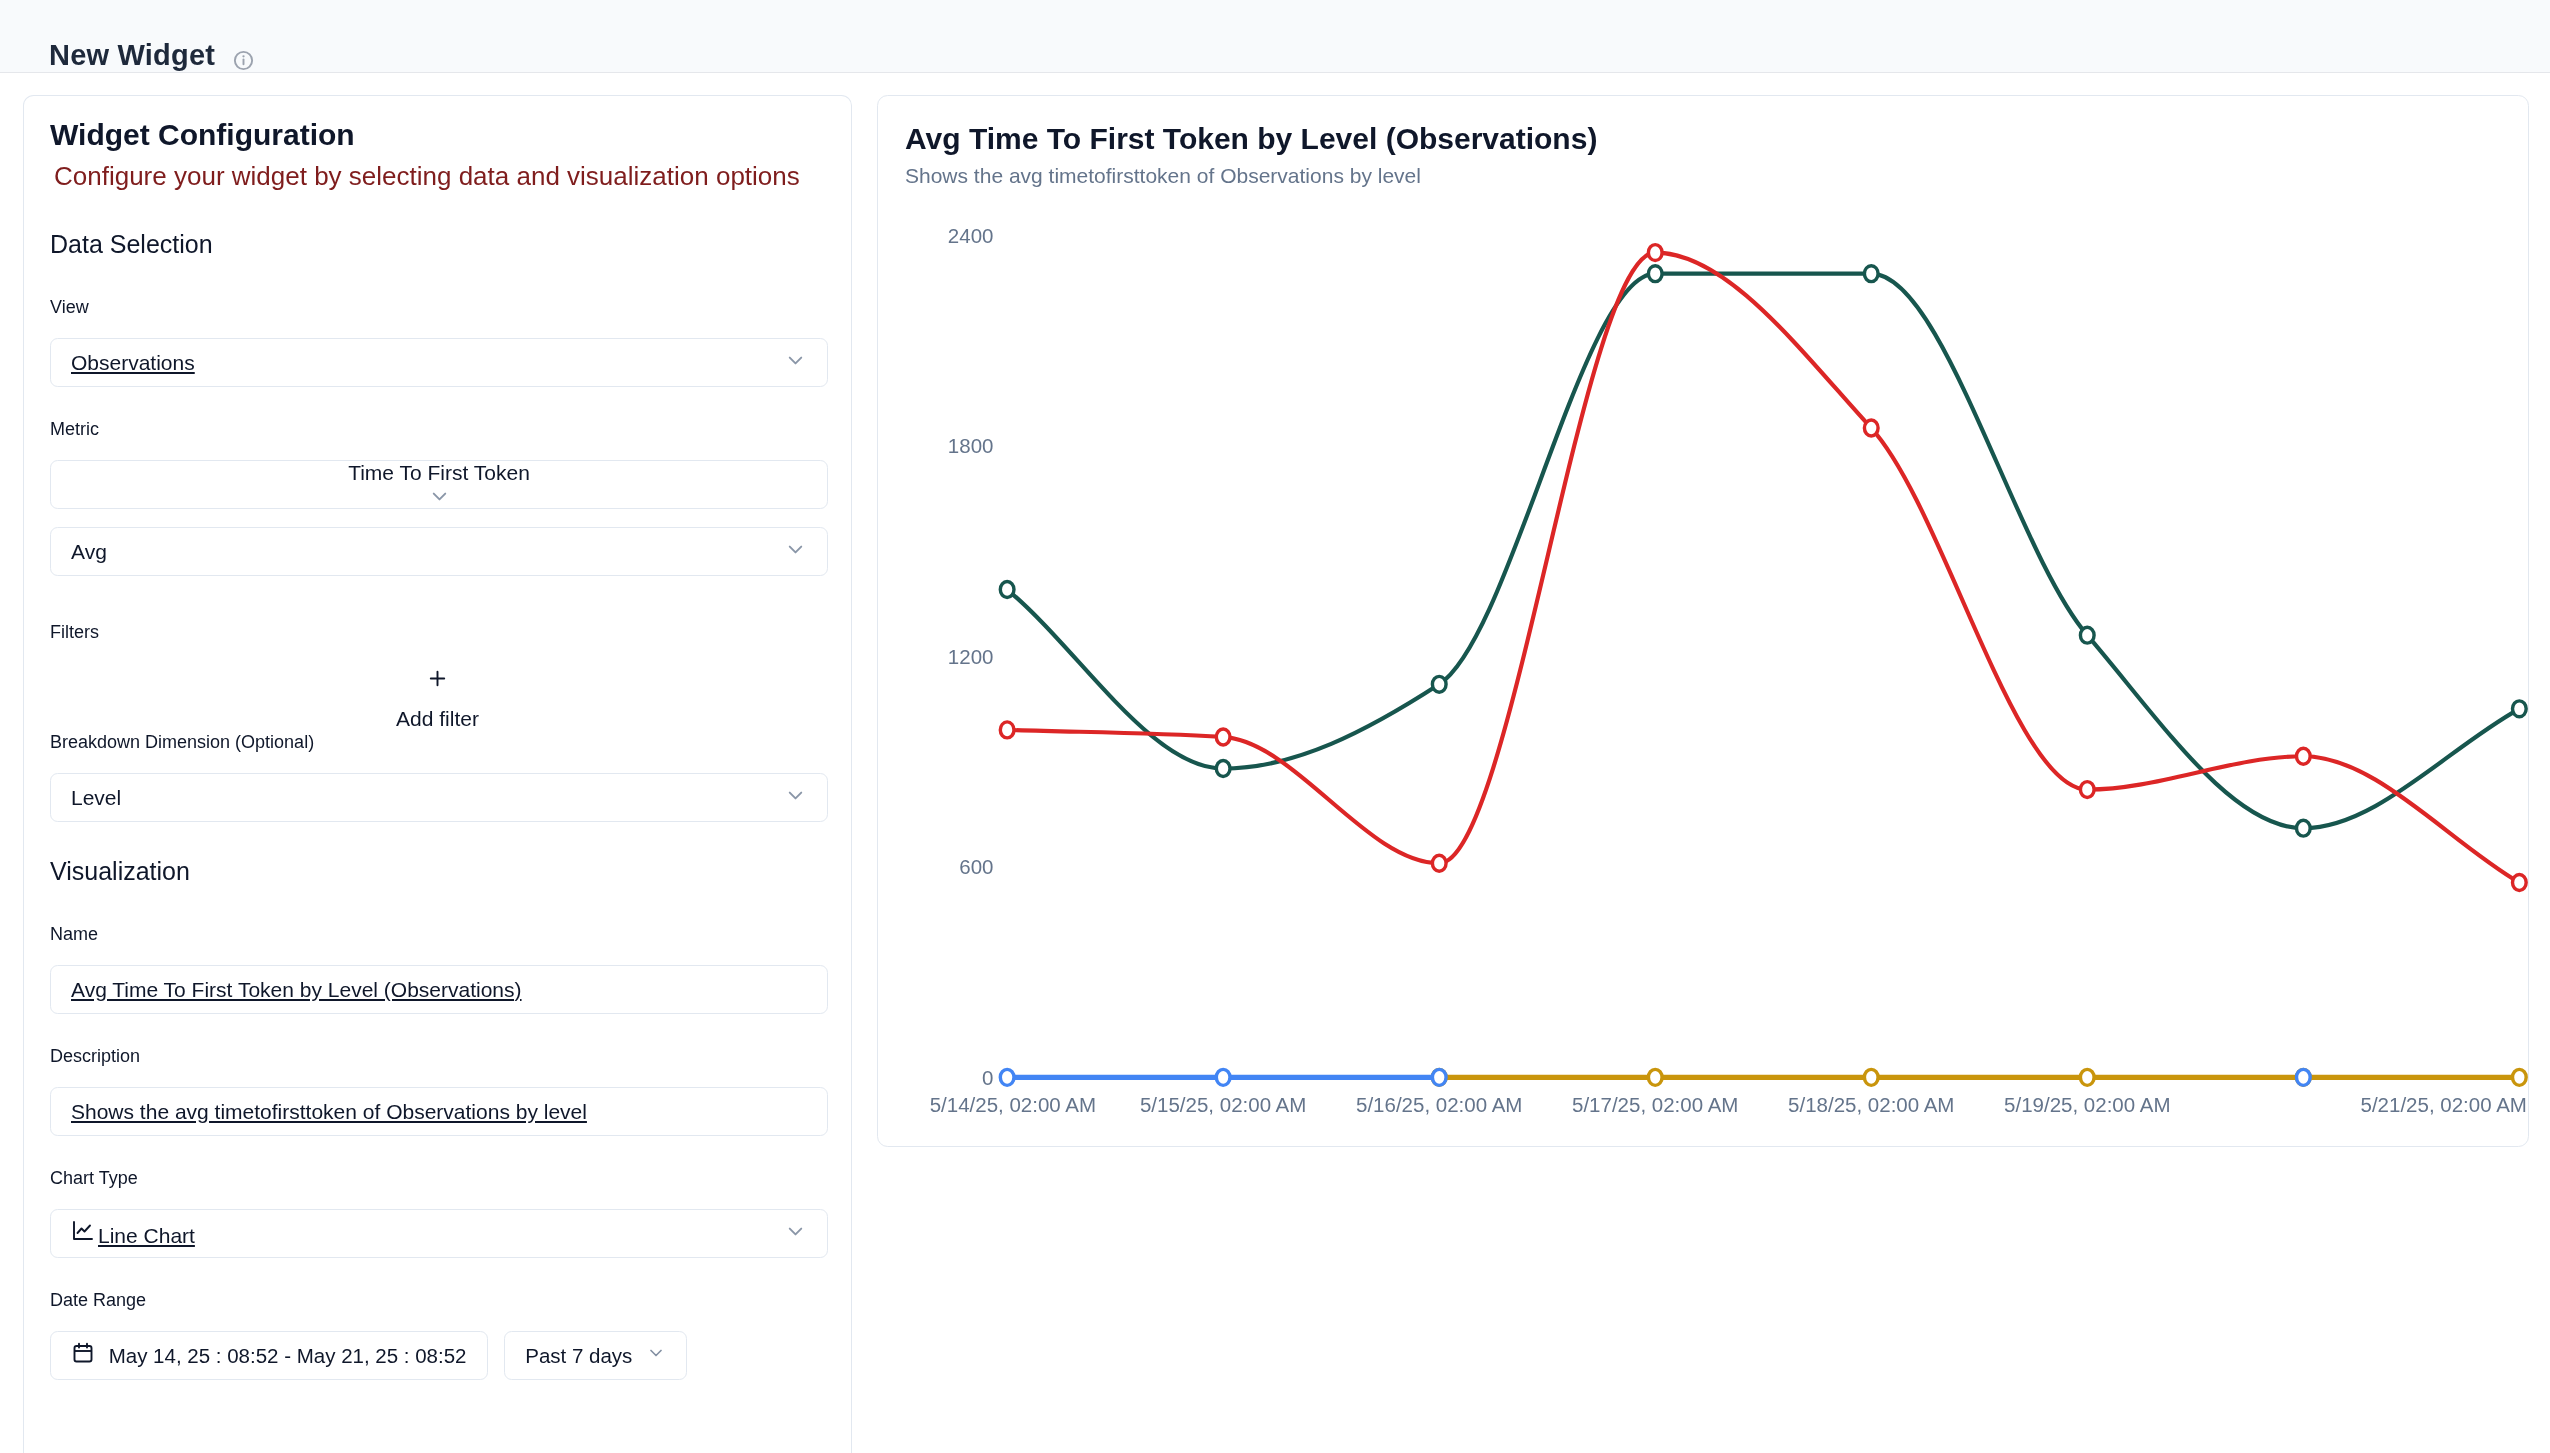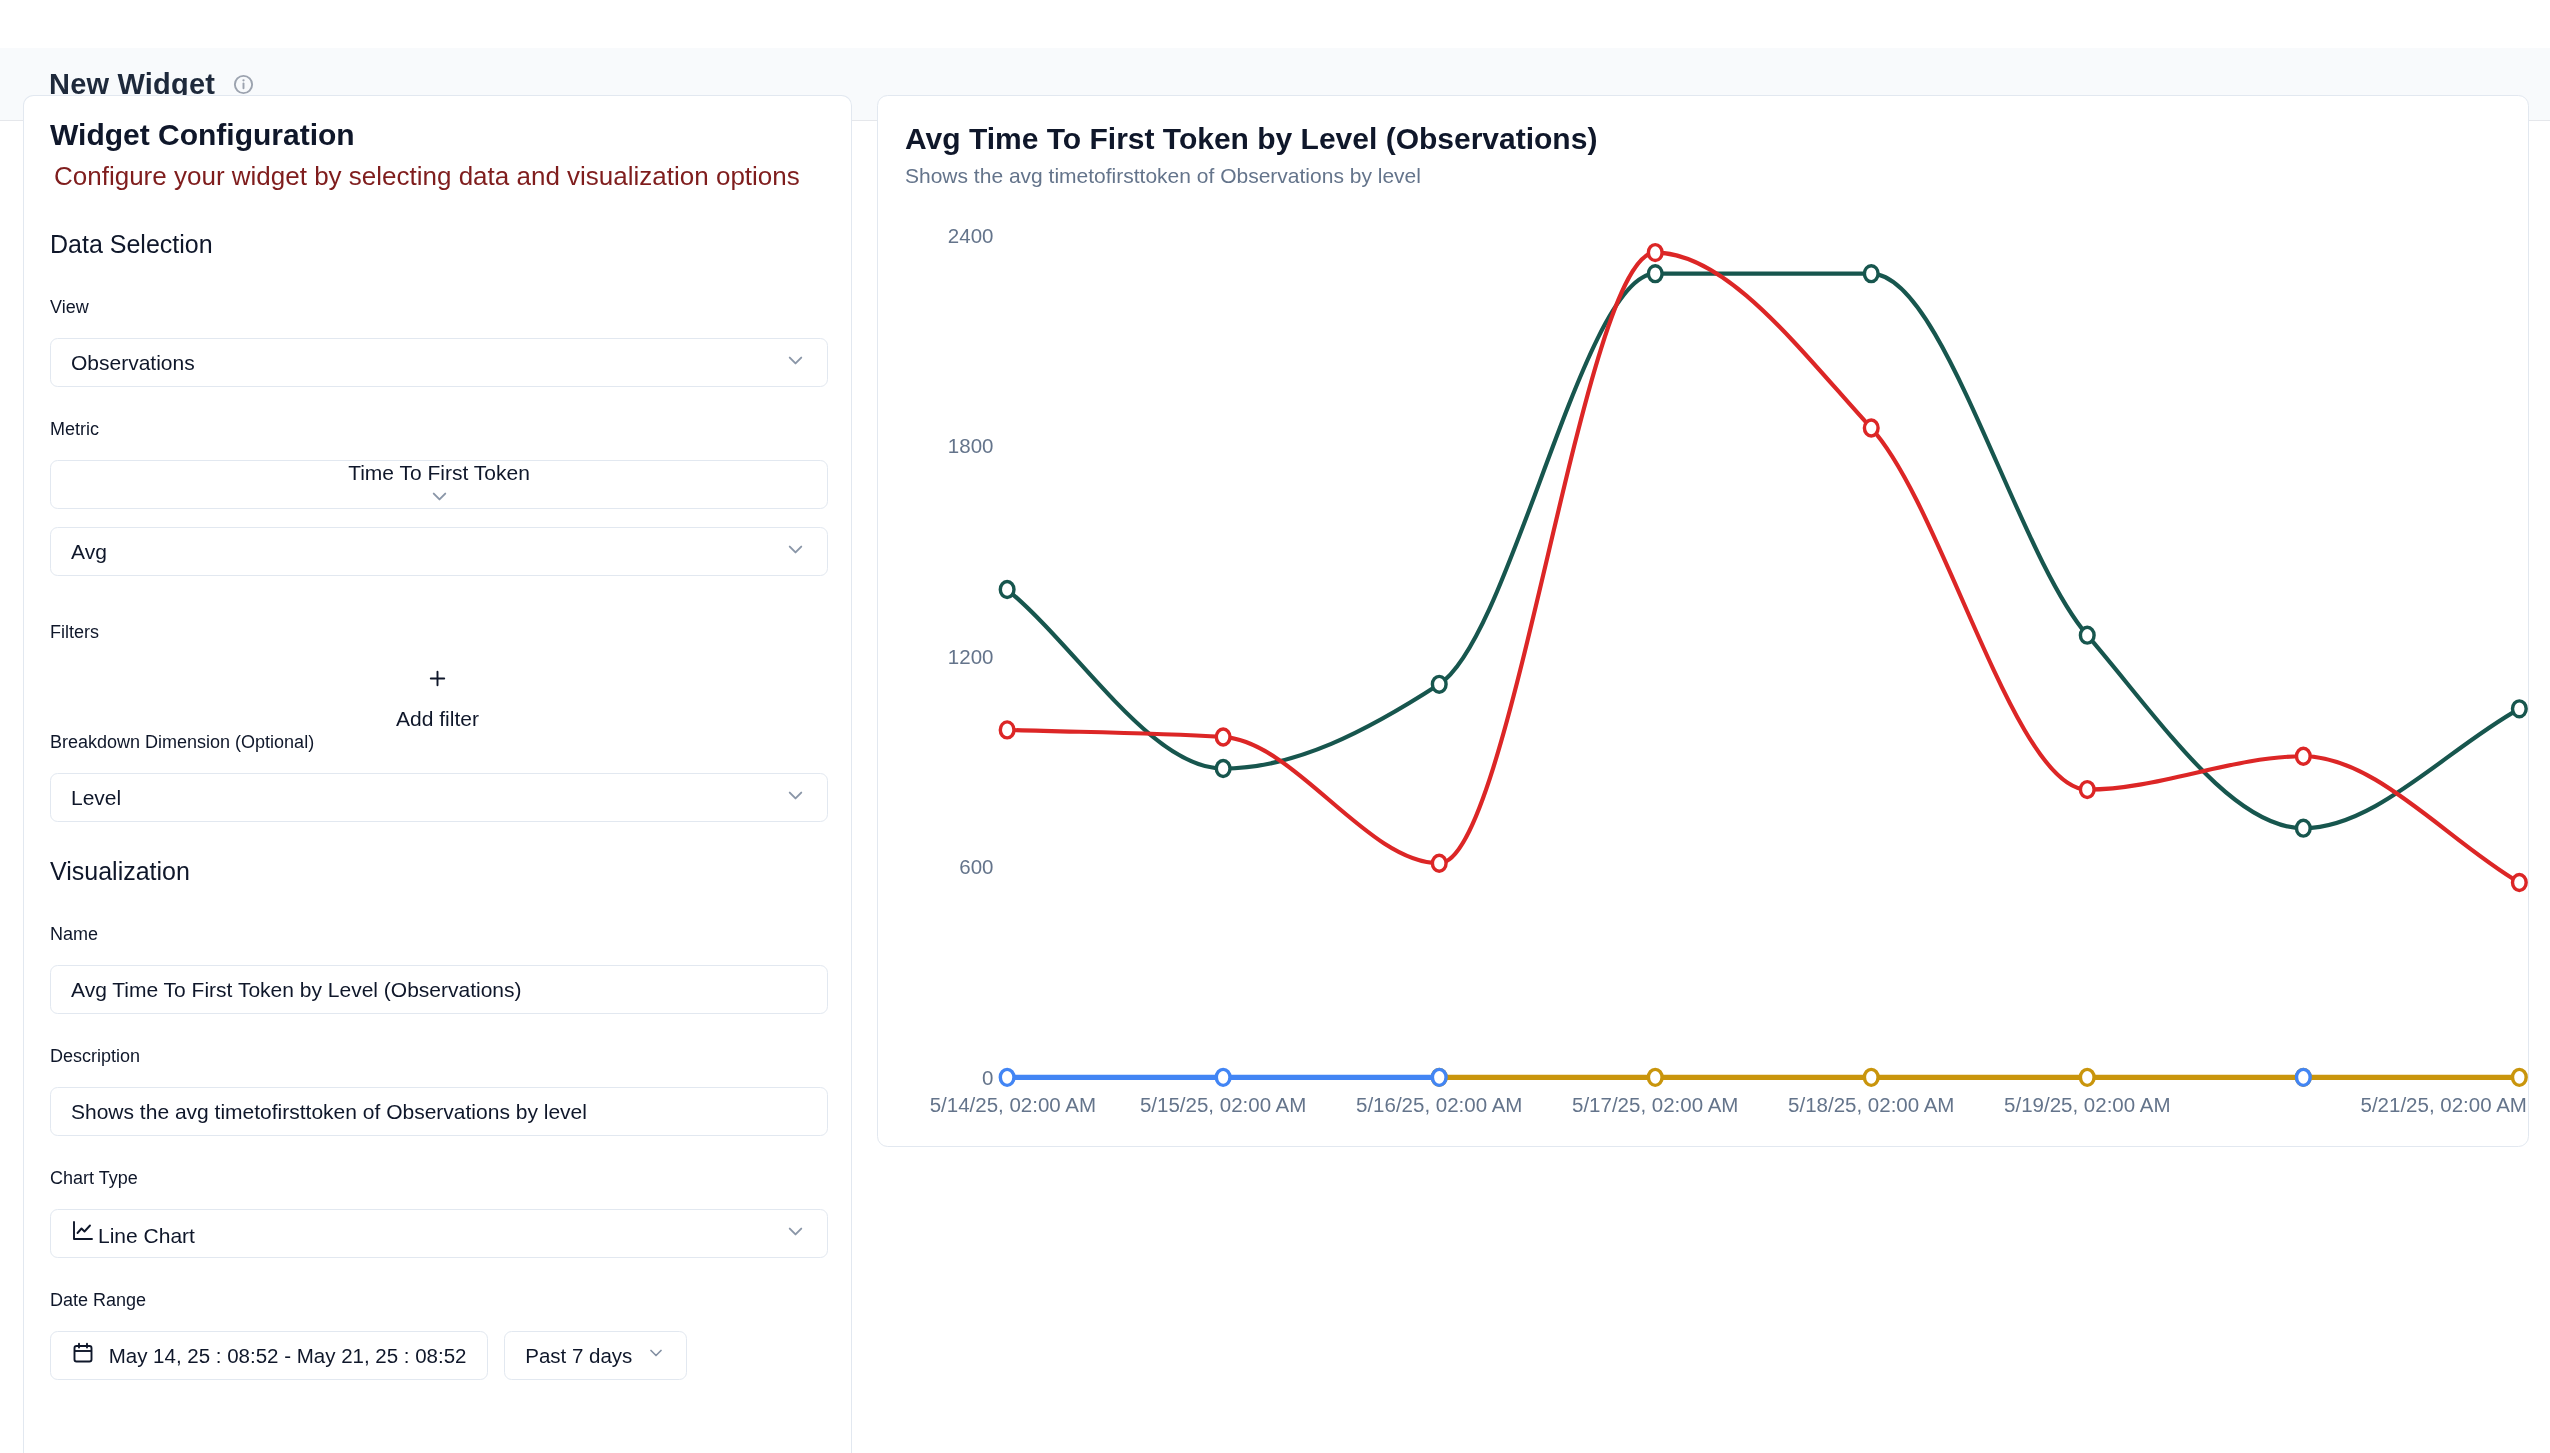--- a/index.html
+++ b/index.html
@@ -1,21 +1,21 @@
 <!DOCTYPE html>
 <html style="font-size:12px"><head>
 <meta charset="utf-8">
 <style>
   * { box-sizing: border-box; }
   html,body { margin:0; padding:0; background:#fff; font-family:"Liberation Sans", sans-serif; }
   #page { position:relative; width:2550px; height:1454px; overflow:hidden; background:#fff; color:#0f172a; }
 
   
   #topbar { position:absolute; left:0; top:0; width:2550px; height:73px; background:#f8fafc;
-            border-bottom:1.5px solid #e5e7eb; display:flex; align-items:center; padding:0 49px;margin-top:48px; }
+            border-bottom:1.5px solid #e5e7eb; display:flex; align-items:flex-end; padding:0 49px; }
   #topbar .title { font-size:29px; font-weight:700; color:#1e293b; letter-spacing:0.2px; }
   #topbar .info { margin-left:16.7px; display:flex; align-items:center; }
 
   
   .card { position:absolute; background:#fff; border:1.5px solid #e2e8f0; border-radius:10.6px; }
   #card-config { left:23px; top:95px; width:829px; height:1359px; border-radius:10.6px 10.6px 0 0;
                  border-bottom:none; padding:22px 26px; overflow:hidden; }
   #card-chart  { left:877px; top:95px; width:1652px; height:1052px; padding:26px 27px; }
 
   
@@ -23,21 +23,21 @@
   .panel-sub   { font-size:26px; color:#7f1d1d; margin:0 0 38px 4px; }
   .section-h   { font-size:25px; font-weight:400; margin:0 0 38px 0; color:#0f172a; }
   .fld-label   { font-size:18px; font-weight:500; color:#0f172a; margin:0 0 20px 0; }
 
   .select, .tinput { width:778px; height:49px; border:1.5px solid #e2e8f0; border-radius:7.6px;
             display:flex; align-items:center; justify-content:space-between; padding:0 20px;
             font-size:21px; color:#0f172a; background:#fff; }
   .tinput { display:block; padding-top:0; padding-bottom:0; line-height:46px; font-family:"Liberation Sans",sans-serif; outline:none; }
   input.tinput { height:49px; }
   .sel-left { display:flex; align-items:flex-end; gap:3px; }
-  .mb18 { margin-bottom:18px;flex-direction:column; } .mb42 { margin-bottom:32px; } .mb46 { margin-bottom:35px; }
+  .mb18 { margin-bottom:18px;flex-direction:column; } .mb42 { margin-bottom:32px;text-decoration:underline; } .mb46 { margin-bottom:35px; }
   .mb60 { margin-bottom:46px; } .mb30 { margin-bottom:23px; } .mb66 { margin-bottom:50px;flex-direction:column; }
 
   .ghost-btn { margin:4.6px auto 0 auto; display:flex; align-items:center; gap:12px; border:none;
             background:transparent; font-size:21px; font-weight:500; color:#0f172a; cursor:pointer;
             font-family:"Liberation Sans",sans-serif; }
   .daterow { display:flex; gap:16.7px; align-items:flex-end; }
   .date-btn { height:49px; border:1.5px solid #e2e8f0; border-radius:7.6px; background:#fff;
             display:flex; align-items:center; gap:13.7px; padding:0 20px; font-size:20.5px; color:#0f172a;
             font-family:"Liberation Sans",sans-serif; cursor:pointer; }
 

